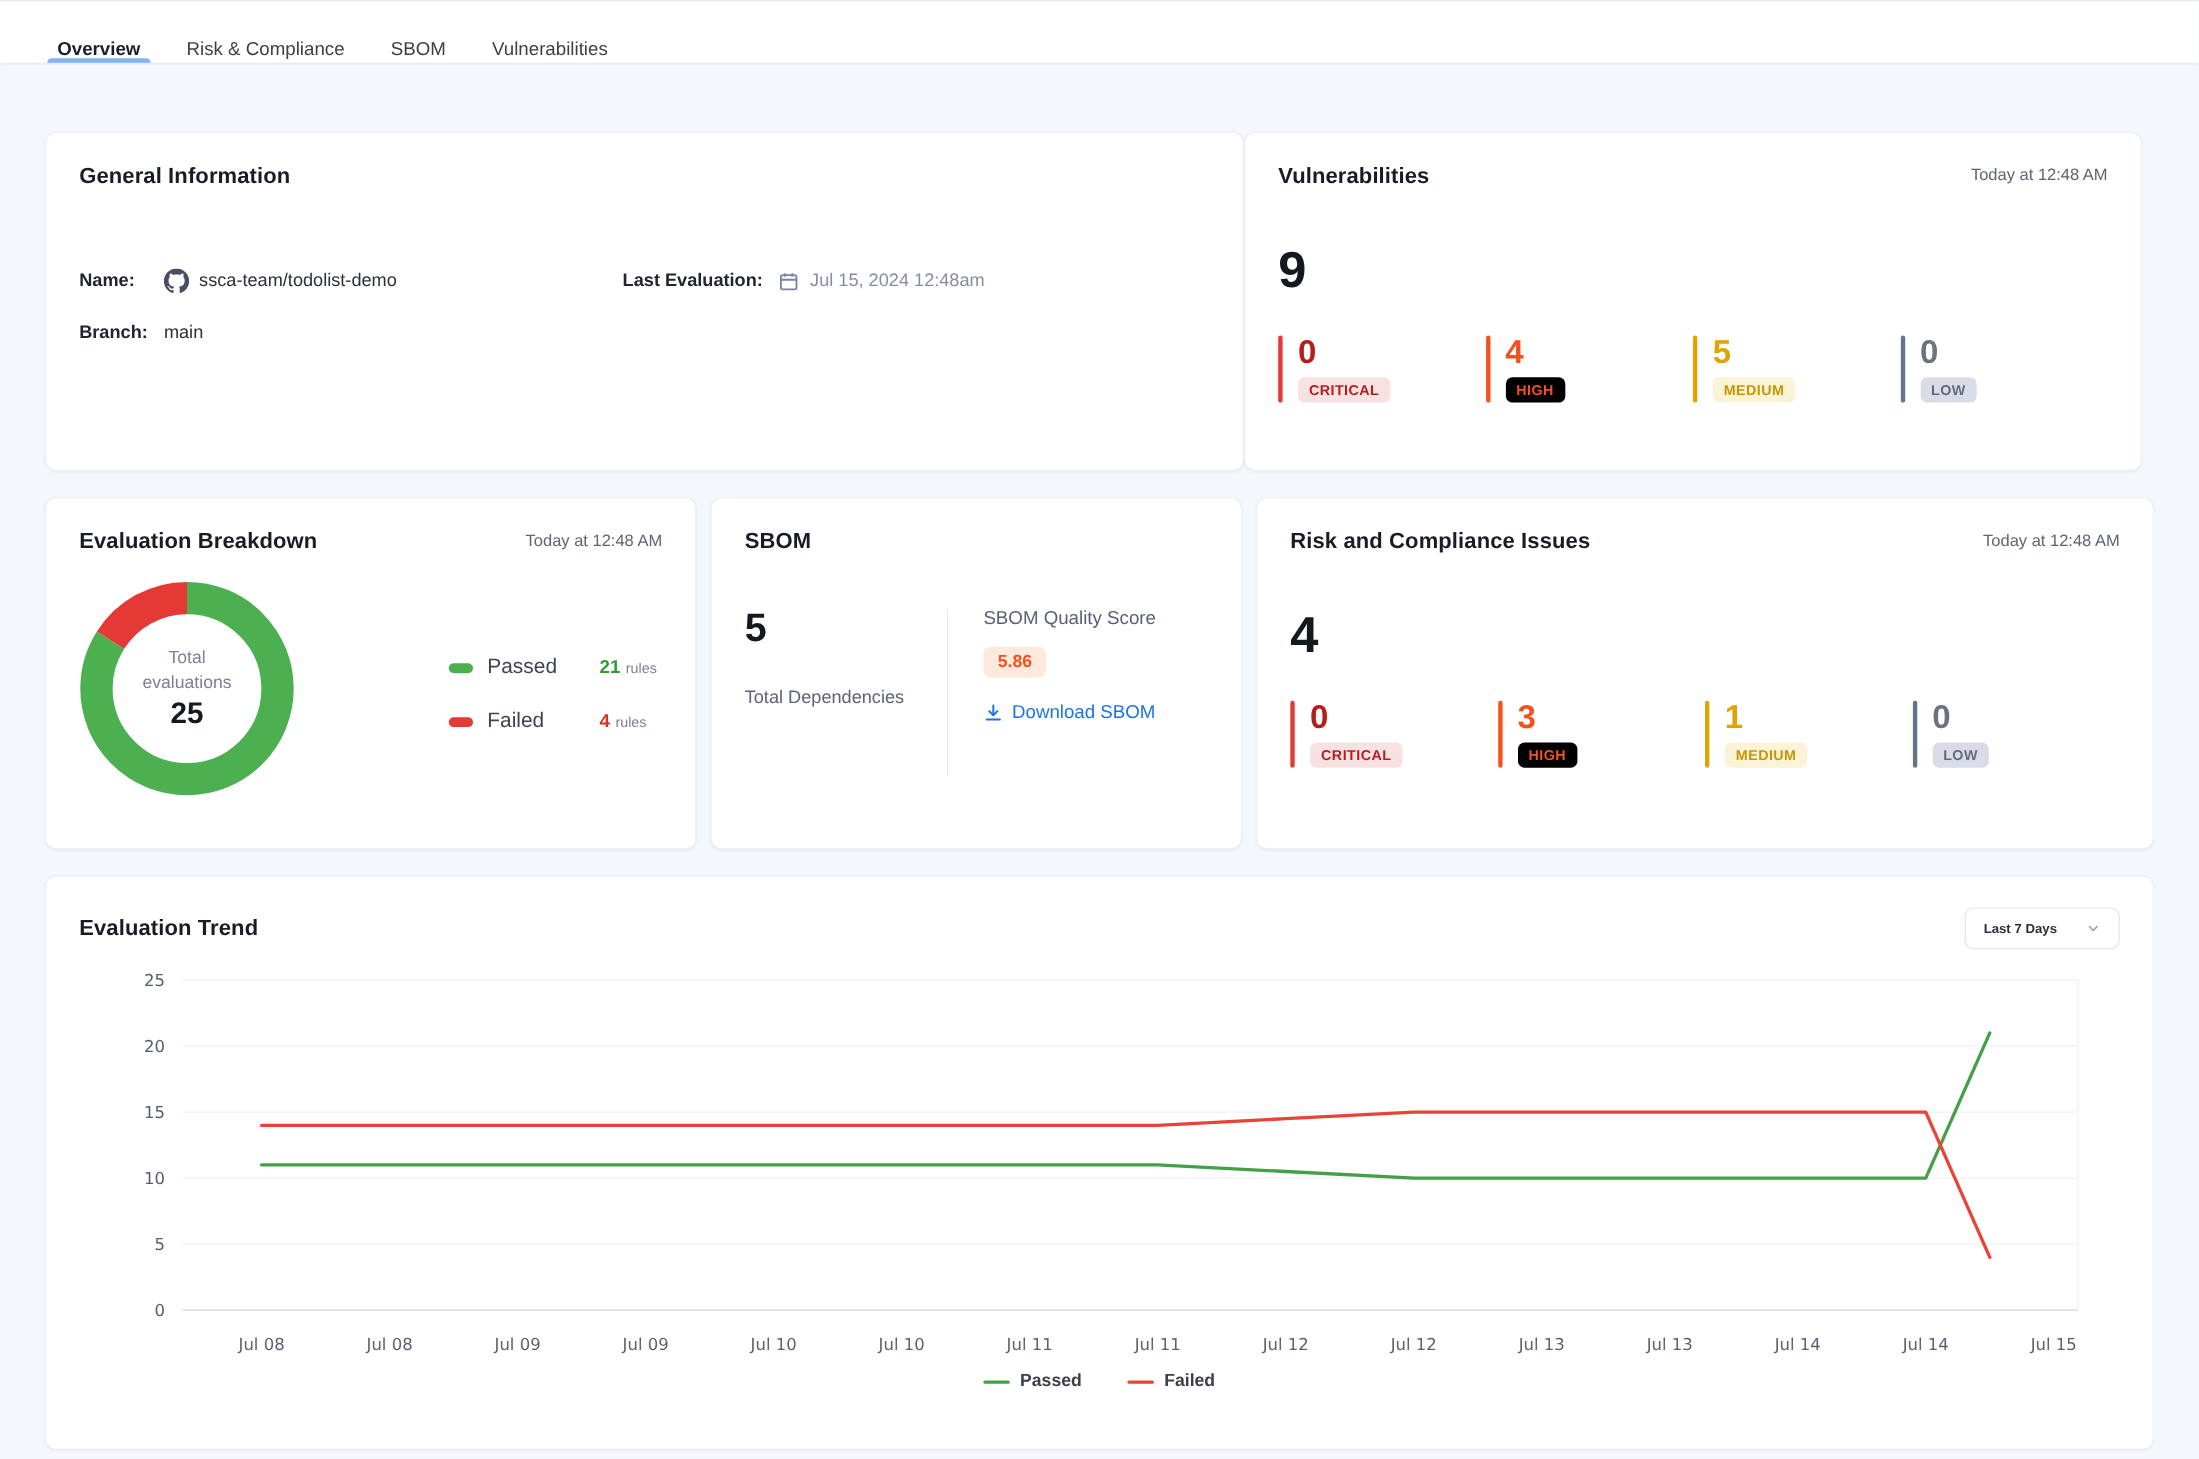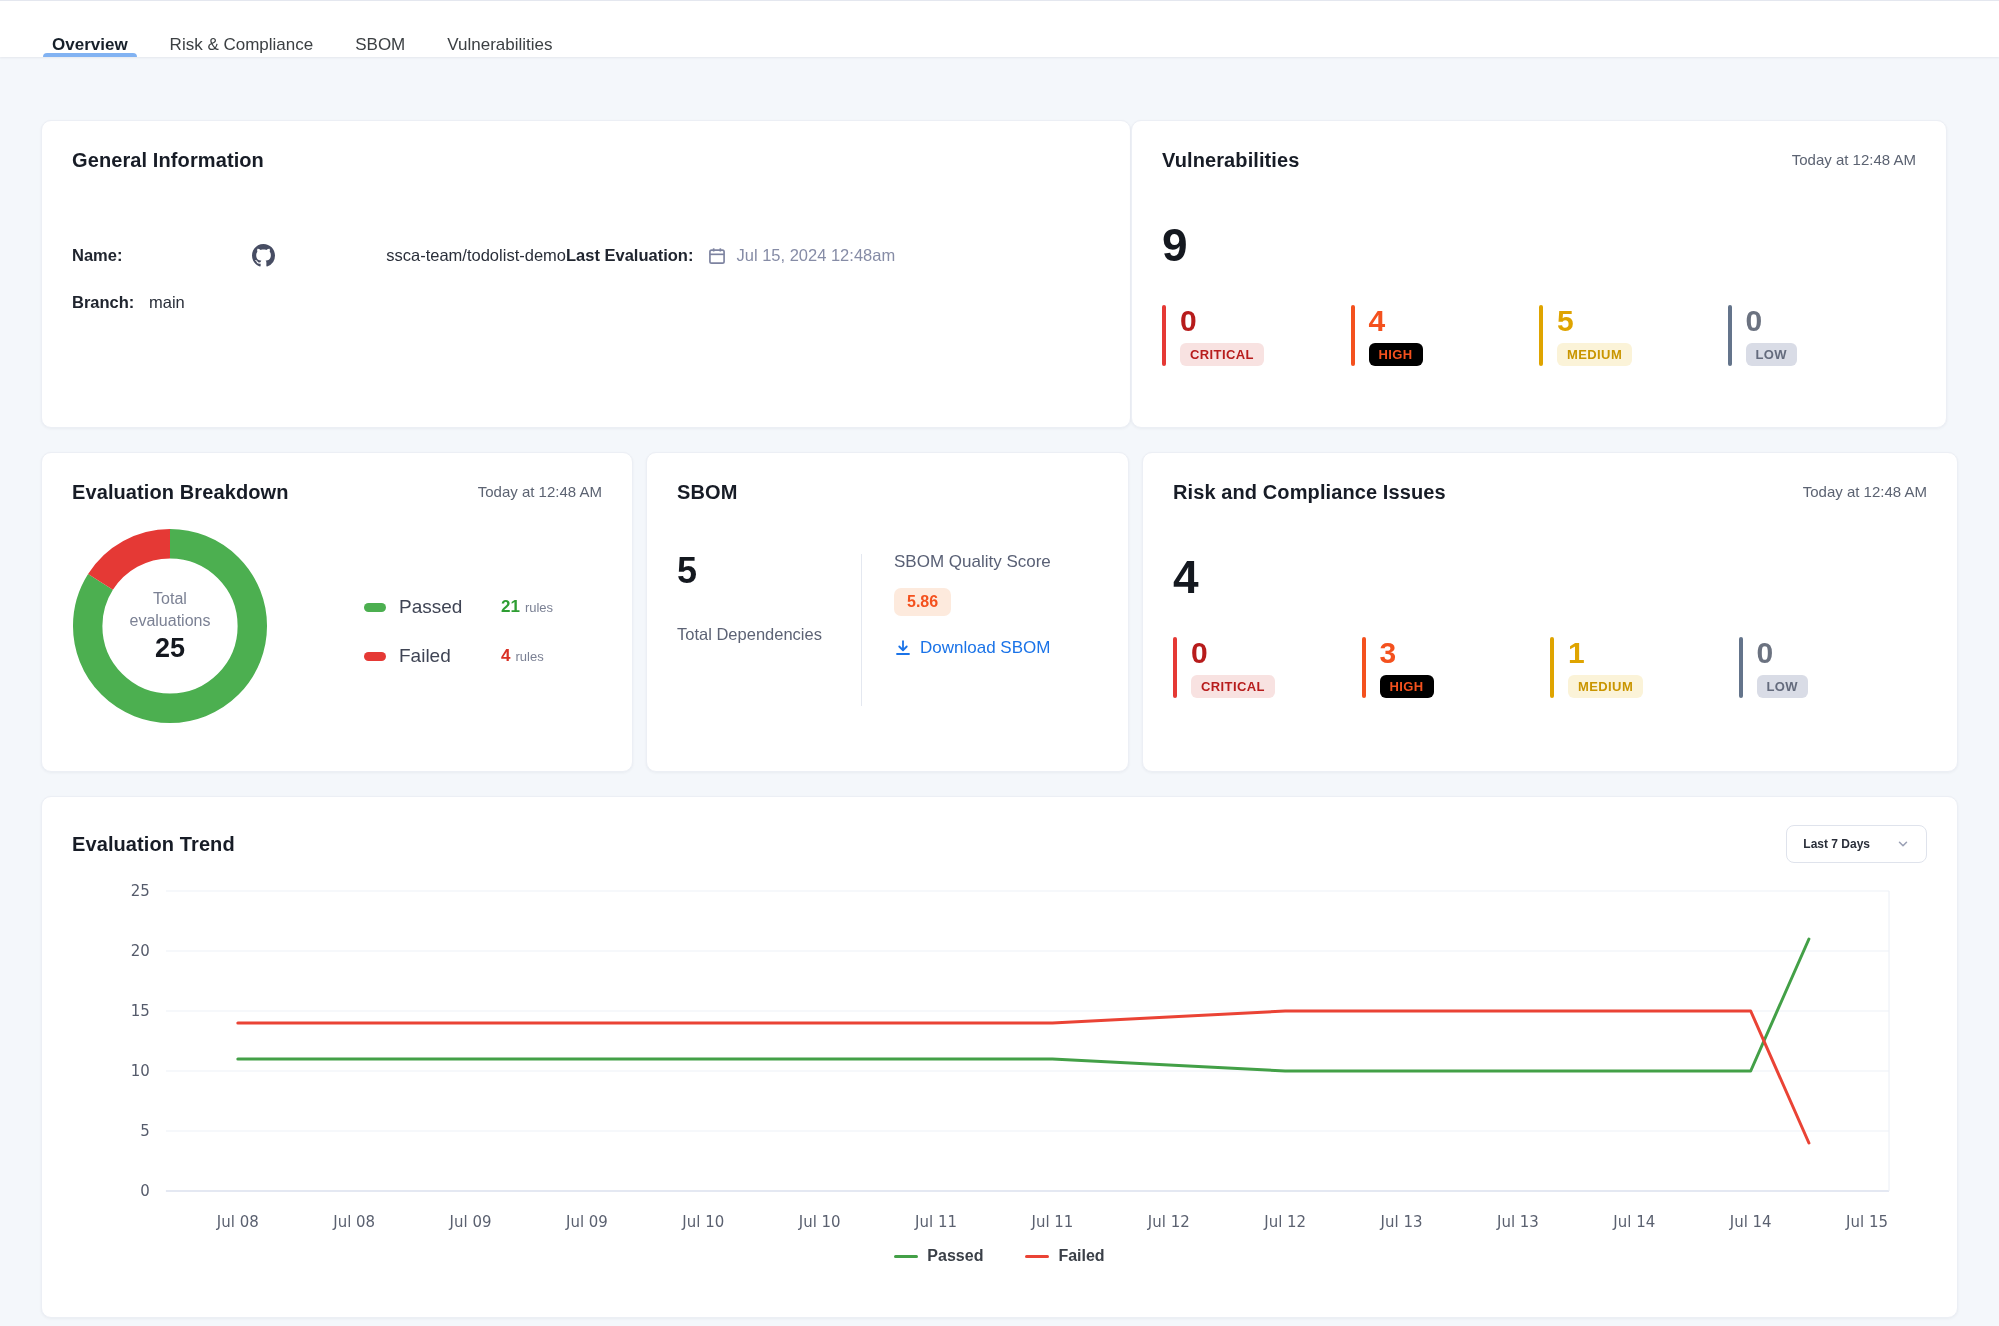--- a/index.html
+++ b/index.html
@@ -26,21 +26,21 @@
   .card-title { font-size:20px; font-weight:700; color:#171c26; letter-spacing:.1px; }
   .card-head { display:flex; justify-content:space-between; align-items:flex-start; }
   .timestamp { font-size:15px; color:#5c6372; margin-top:2px; }
 
   
   .card-general { width:1090px; height:308px; }
   .gi-row { display:flex; align-items:center; font-size:16.5px; }
   .gi-row.first { margin-top:72px; }
   .gi-row.second { margin-top:26px; }
   .gi-label { font-weight:700; color:#20252f; }
-  .gi-col1 { display:flex; align-items:center; width:494px;justify-content:space-between; }
+  .gi-col1 { display:flex; align-items:center; width:494px; }
   .gi-name-label { width:77px; }
   .gi-branch-label { width:77px; }
   .gi-value { color:#2a2f3a; }
   .gi-muted { color:#868ca6; }
   .gi-icon { display:inline-flex; margin:0 9px 0 0; }
   .gi-col2 { display:flex; align-items:center; }
   .gi-col2 .gi-label { margin-right:14px; }
 
   
   .card-vuln, .card-risk { width:816px; height:308px; }
@@ -60,21 +60,21 @@
   .sev-high .sev-badge { background:#000000; color:#f4511e; }
   .sev-medium .sev-bar { background:#dfa400; }
   .sev-medium .sev-count { color:#dfa400; }
   .sev-medium .sev-badge { background:#fbf3d8; color:#c99500; }
   .sev-low .sev-bar { background:#64748b; }
   .sev-low .sev-count { color:#6b7280; }
   .sev-low .sev-badge { background:#d9dce6; color:#646b7d; }
 
   
   .card-breakdown { width:592px; height:320px; }
-  .bd-content { display:flex; align-items:center; margin-top:24px; }
+  .bd-content { display:flex; align-items:center; margin-top:24px;gap:44px; }
   .donut-wrap { position:relative; width:196px; height:196px; }
   .donut-center { position:absolute; inset:0; display:flex; flex-direction:column;
                   align-items:center; justify-content:center; text-align:center; }
   .donut-label { font-size:16px; color:#7b8194; width:110px; line-height:1.35; }
   .donut-total { font-size:27px; font-weight:700; color:#14181f; margin-top:2px; }
   .bd-legend { margin-left:96px; flex:1; }
   .legend-row { display:flex; align-items:center; margin:11px 0 27px 0; }
   .legend-row:last-child { margin-bottom:0; }
   .legend-pill { width:22px; height:9px; border-radius:5px; margin-right:13px; }
   .legend-pill.green { background:#4caf50; }

